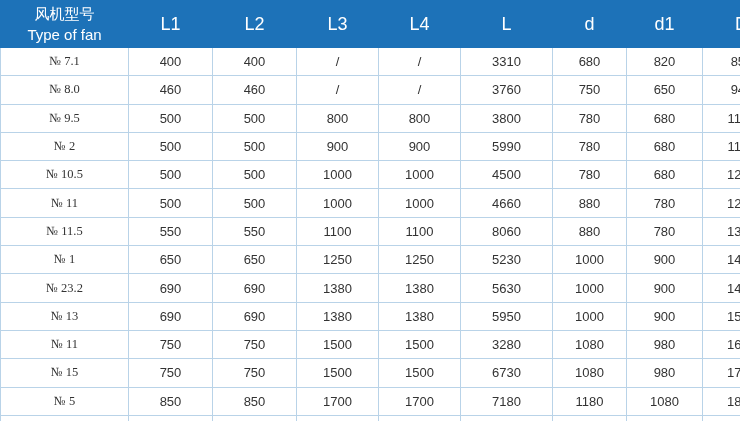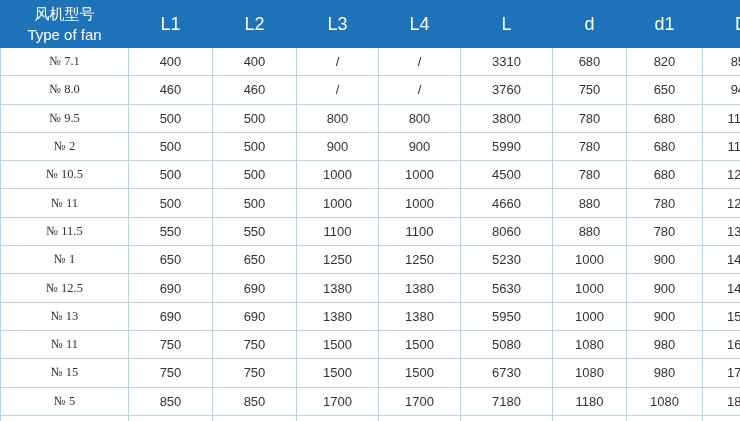--- a/index.html
+++ b/index.html
@@ -175,21 +175,21 @@
       <td>650</td>
       <td>650</td>
       <td>1250</td>
       <td>1250</td>
       <td>5230</td>
       <td>1000</td>
       <td>900</td>
       <td>1400</td>
     </tr>
     <tr>
-      <td>№ 12.5</td>
+      <td>№ 23.2</td>
       <td>690</td>
       <td>690</td>
       <td>1380</td>
       <td>1380</td>
       <td>5630</td>
       <td>1000</td>
       <td>900</td>
       <td>1450</td>
     </tr>
     <tr>
@@ -202,21 +202,21 @@
       <td>1000</td>
       <td>900</td>
       <td>1500</td>
     </tr>
     <tr>
       <td>№ 11</td>
       <td>750</td>
       <td>750</td>
       <td>1500</td>
       <td>1500</td>
-      <td>5080</td>
+      <td>3280</td>
       <td>1080</td>
       <td>980</td>
       <td>1600</td>
     </tr>
     <tr>
       <td>№ 15</td>
       <td>750</td>
       <td>750</td>
       <td>1500</td>
       <td>1500</td>

